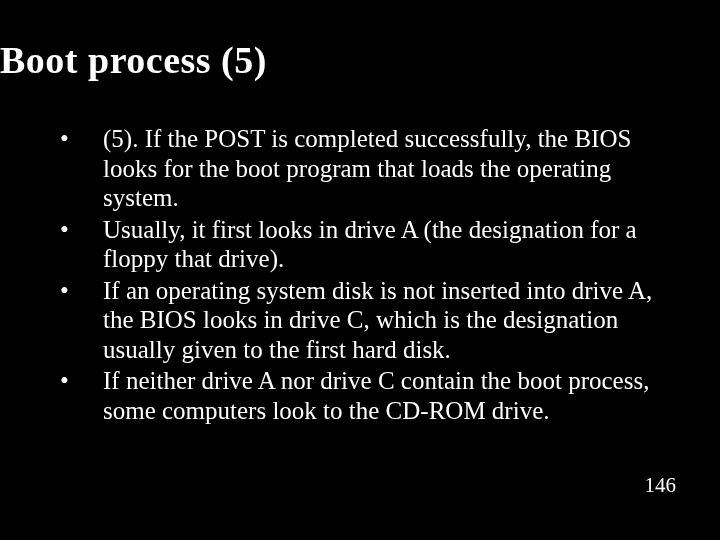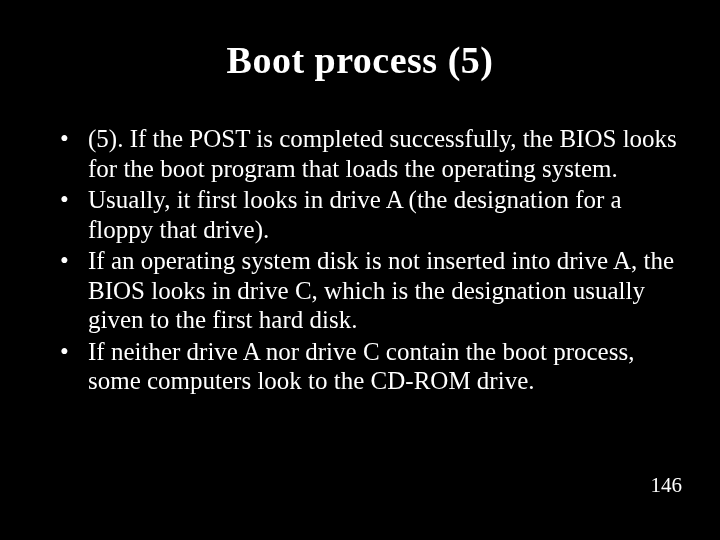--- a/index.html
+++ b/index.html
@@ -12,21 +12,21 @@
     color: #ffffff;
     overflow: hidden;
   }
   .slide {
     width: 720px;
     height: 540px;
     position: relative;
     box-sizing: border-box;
   }
   .title {
-    text-align: center;
+    text-align: left;
     font-weight: bold;
     font-size: 38px;
     padding-top: 38px;
     padding-bottom: 10px;
     letter-spacing: 0.5px;
   }
   .body {
     padding: 32px 40px 0 60px;
     font-size: 25px;
     line-height: 1.18;
@@ -35,24 +35,25 @@
     display: flex;
     margin-bottom: 2px;
   }
   .bullet .marker {
     flex: 0 0 auto;
     width: 28px;
     text-align: left;
   }
   .bullet .text {
     flex: 1 1 auto;
+    margin-left: 15px;
   }
   .page-number {
     position: absolute;
-    right: 38px;
+    right: 44px;
     bottom: 42px;
     font-size: 21px;
     margin-left: 12px;
   }
 </style>
 </head>
 <body>
 
 <div class="slide">
 

